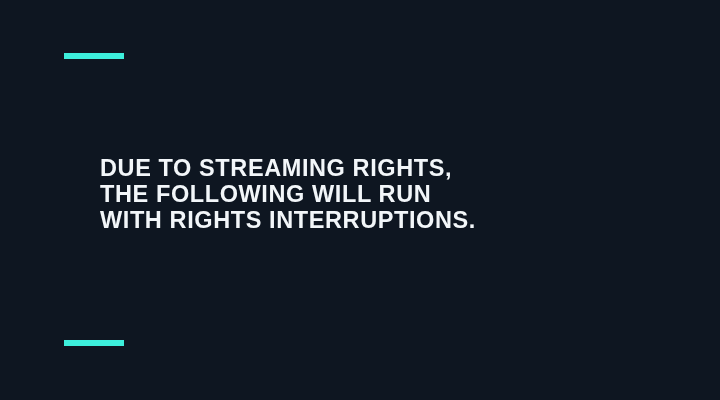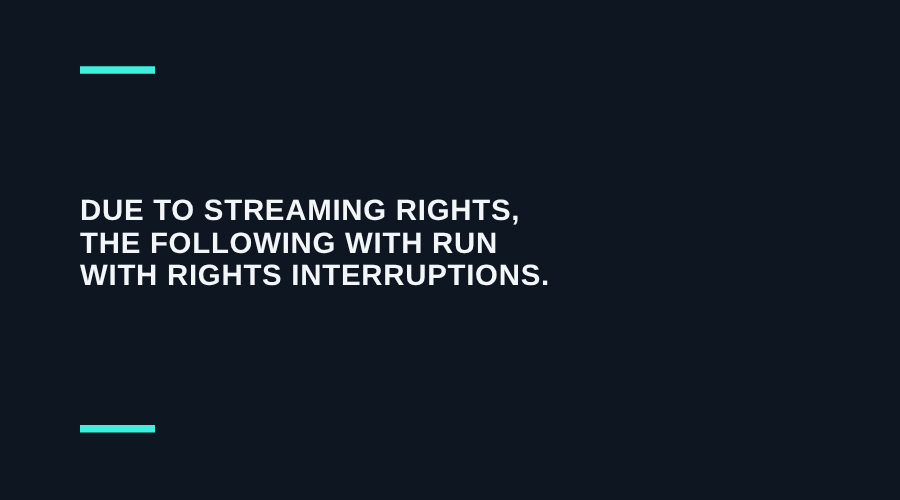--- a/index.html
+++ b/index.html
@@ -40,30 +40,31 @@
   }
   .announcement-line {
     display: block;
     color: #f2f6f9;
     font-family: "Liberation Sans", sans-serif;
     font-size: 23.5px;
     font-weight: bold;
     line-height: 26px;
     letter-spacing: 0.6px;
     white-space: pre;
+    margin-left: 36px;
   }
 </style>
 </head>
 <body>
 
 <div id="slide">
 
   <div class="accent-bar" id="accent-top"></div>
 
   <div id="announcement">
     <span class="announcement-line">DUE TO STREAMING RIGHTS,</span>
-    <span class="announcement-line">THE FOLLOWING WITH RUN</span>
+    <span class="announcement-line">THE FOLLOWING WILL RUN</span>
     <span class="announcement-line">WITH RIGHTS INTERRUPTIONS.</span>
   </div>
 
   <div class="accent-bar" id="accent-bottom"></div>
 
 </div>
 
 </body></html>

